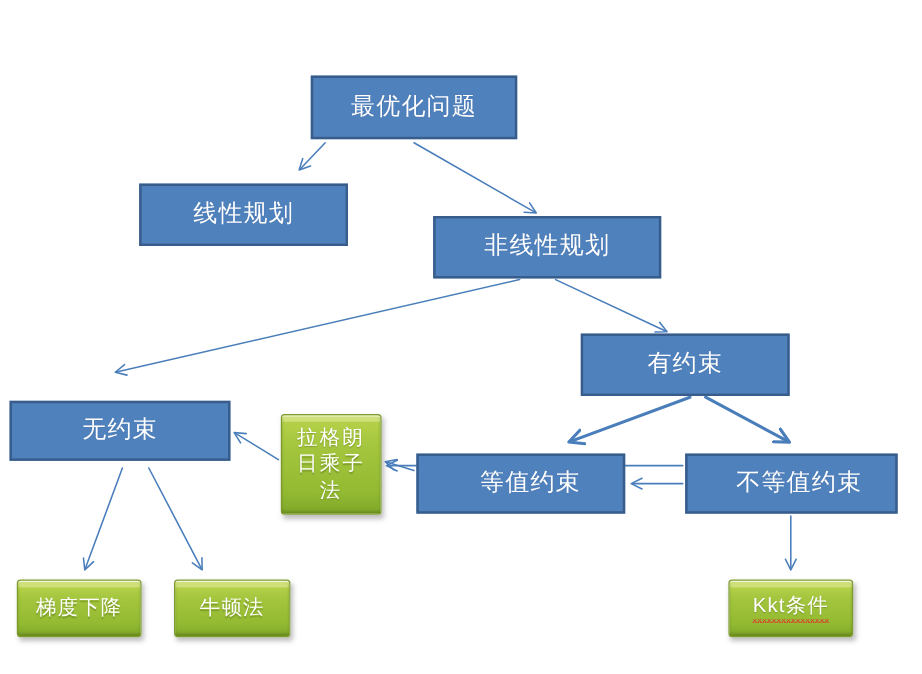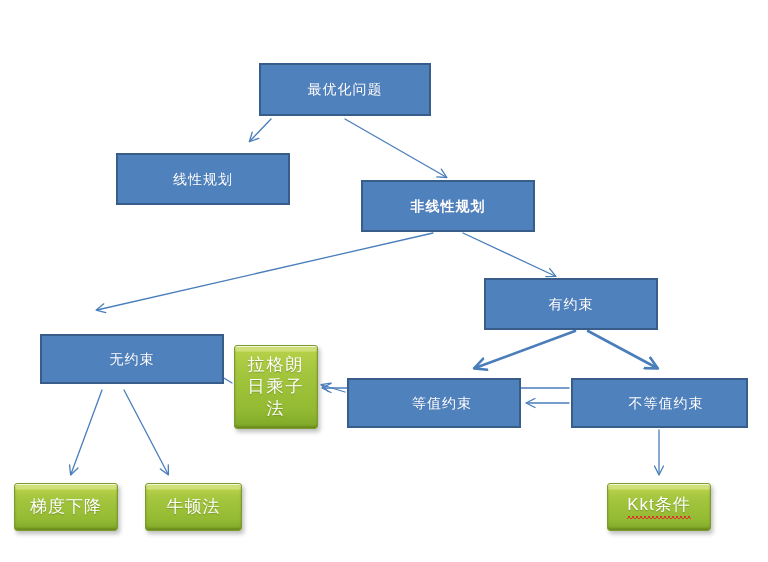--- a/index.html
+++ b/index.html
@@ -37,21 +37,21 @@
     text-align: center;
     color: #ffffff;
     line-height: 1.18;
     letter-spacing: 1px;
     white-space: pre-line;
     z-index: 2;
   }
   .node.blue {
     background: #4F81BD;
     border: 2px solid #385D8A;
-    font-size: 14px;
+    font-size: 20px;
     text-shadow: 0 0 1px rgba(0,0,0,0.12);
   }
   .node.green {
     border: 1px solid #7E9B2E;
     border-radius: 3px;
     font-size: 17px;
     background:
       linear-gradient(to bottom,
         #cfe07a 0px,
         #cfe07a 5px,
@@ -108,25 +108,25 @@
         <polyline points="102,390 71,474" fill="none" stroke="#4A7EBB" stroke-width="1.3" stroke-linecap="round" stroke-linejoin="round" marker-end="url(#ah-thin)"></polyline>
         <polyline points="124,390 168,474" fill="none" stroke="#4A7EBB" stroke-width="1.3" stroke-linecap="round" stroke-linejoin="round" marker-end="url(#ah-thin)"></polyline>
         <polyline points="659,430 659,474" fill="none" stroke="#4A7EBB" stroke-width="1.3" stroke-linecap="round" stroke-linejoin="round" marker-end="url(#ah-thin)"></polyline>
       </g>
   </svg>
 
   <div class="node blue" style="left:259px; top:63px; width:172px; height:53px;">最优化问题</div>
 
   <div class="node blue" style="left:116px; top:153px; width:174px; height:52px;">线性规划</div>
 
-  <div class="node blue" style="left:361px; top:180px; width:174px; height:52px;font-weight:bold;">非线性规划</div>
+  <div class="node blue" style="left:361px; top:180px; width:190px; height:52px;">非线性规划</div>
 
   <div class="node blue" style="left:484px; top:278px; width:174px; height:52px;">有约束</div>
 
-  <div class="node blue" style="left:8px; top:334px; width:184px; height:50px;margin-left:32px;">无约束</div>
+  <div class="node blue" style="left:8px; top:334px; width:184px; height:50px;">无约束</div>
 
   <div class="node green multiline" style="left:234px; top:345px; width:84px; height:84px;">拉格朗
 日乘子
 法</div>
 
   <div class="node blue" style="left:347px; top:378px; width:174px; height:50px;padding-left:16px;">等值约束</div>
 
   <div class="node blue" style="left:571px; top:378px; width:177px; height:50px;padding-left:13px;">不等值约束</div>
 
   <div class="node green" style="left:14px; top:483px; width:104px; height:48px;">梯度下降</div>

